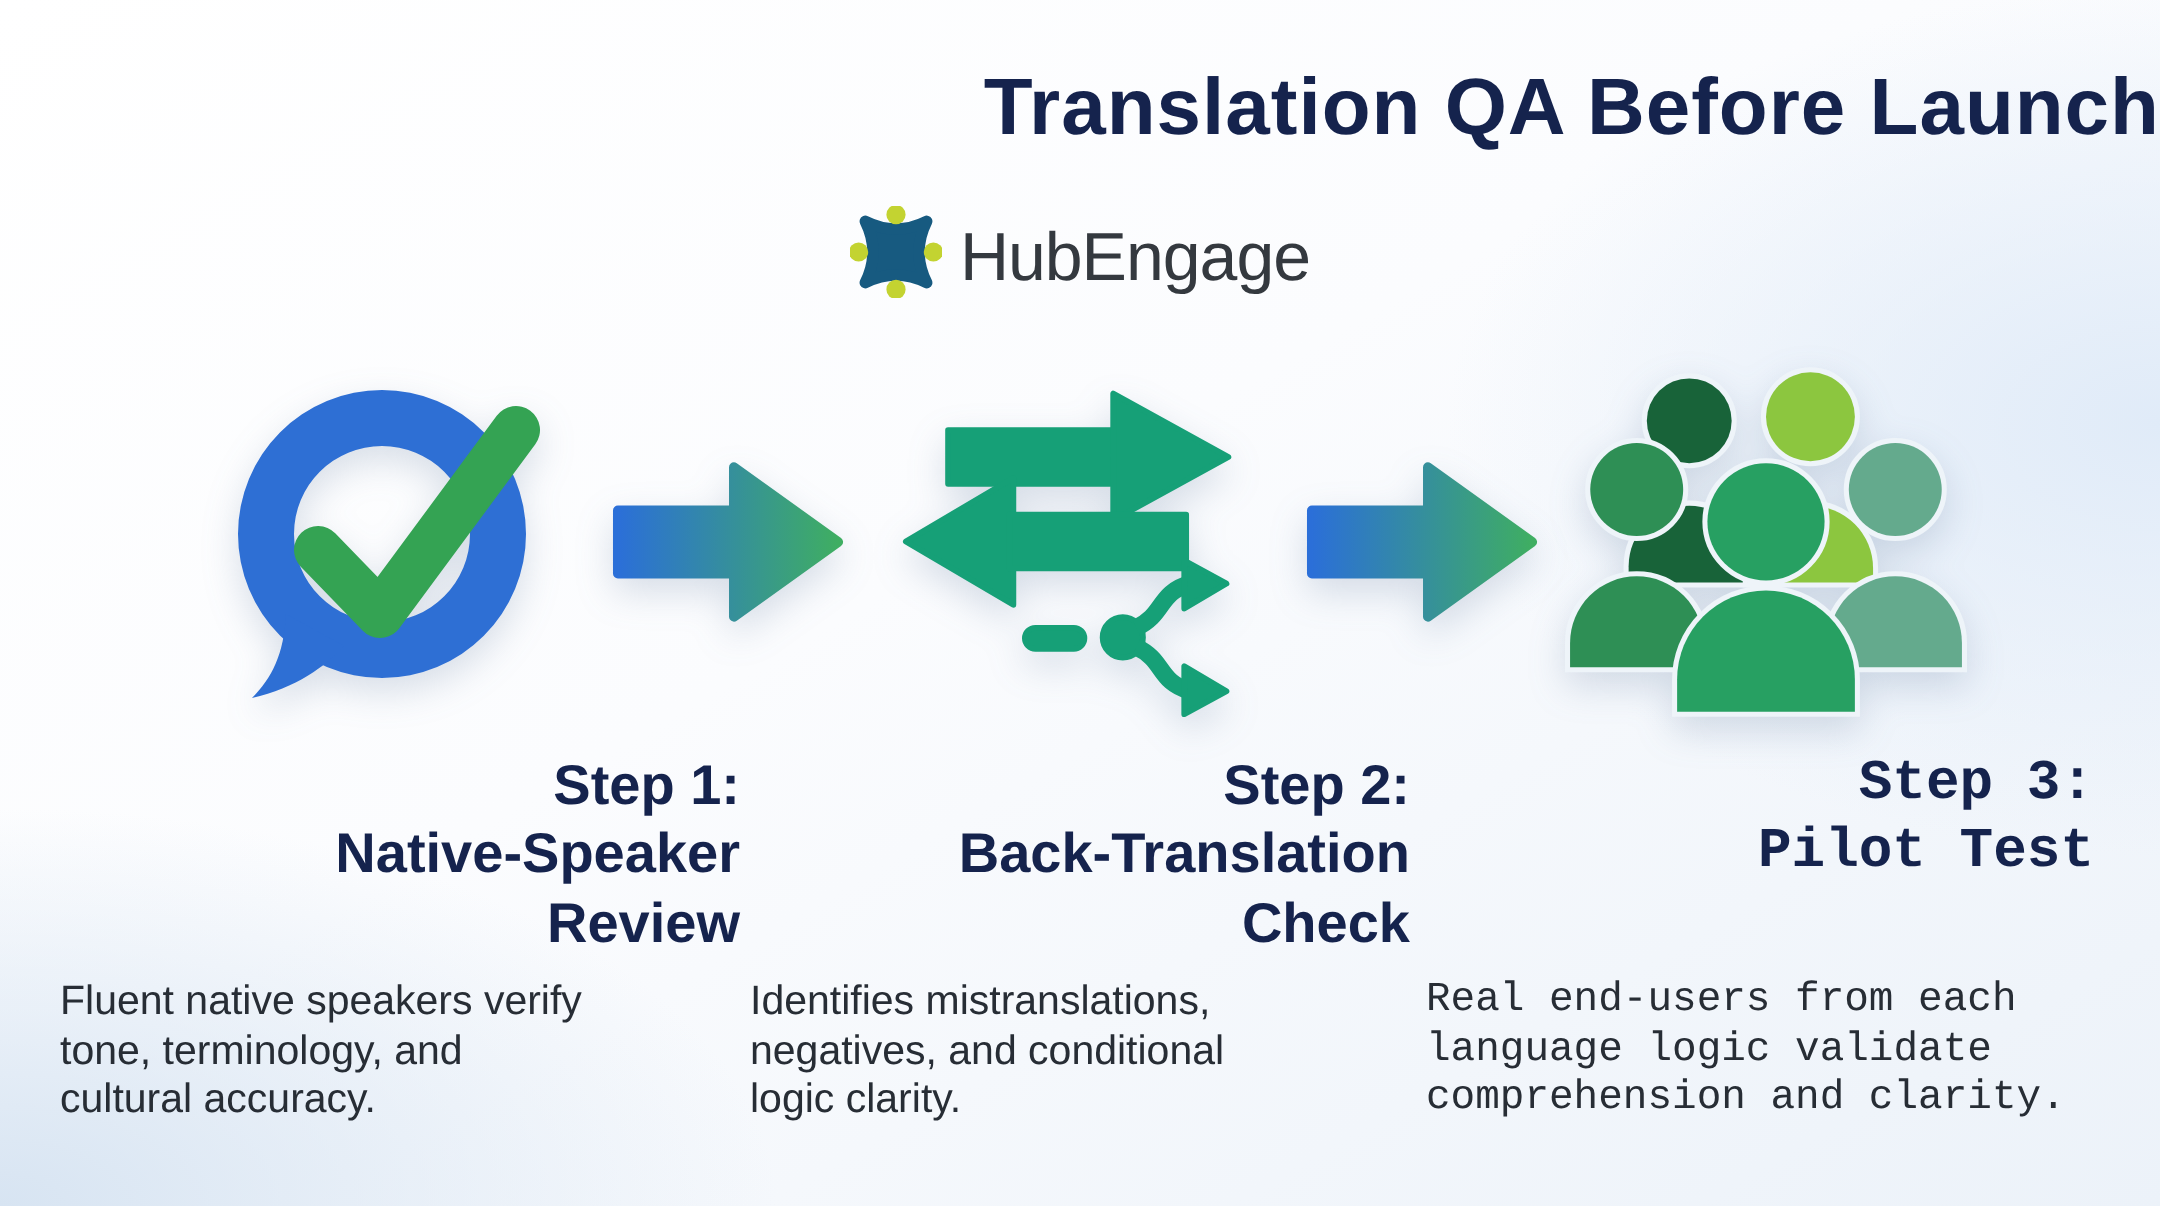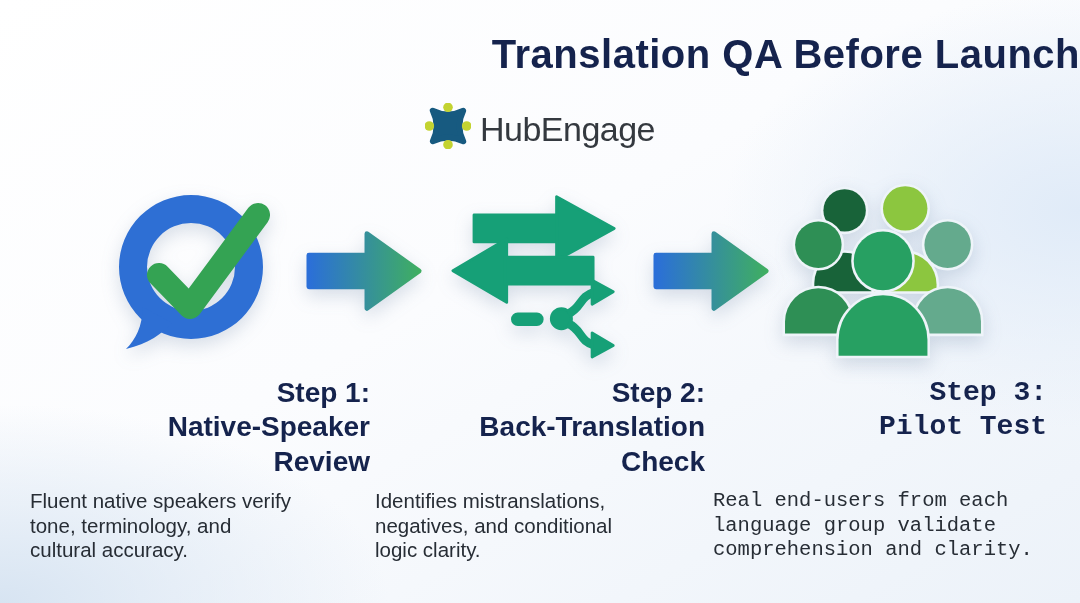--- a/index.html
+++ b/index.html
@@ -139,16 +139,16 @@
   <div class="step-heading col-3">Step 3:
 Pilot Test</div>
 
   <div class="step-desc col-1">Fluent native speakers verify
 tone, terminology, and
 cultural accuracy.</div>
   <div class="step-desc col-2">Identifies mistranslations,
 negatives, and conditional
 logic clarity.</div>
   <div class="step-desc col-3">Real end-users from each
-language group validate
+language logic validate
 comprehension and clarity.</div>
 
 </div>
 
 </body></html>

